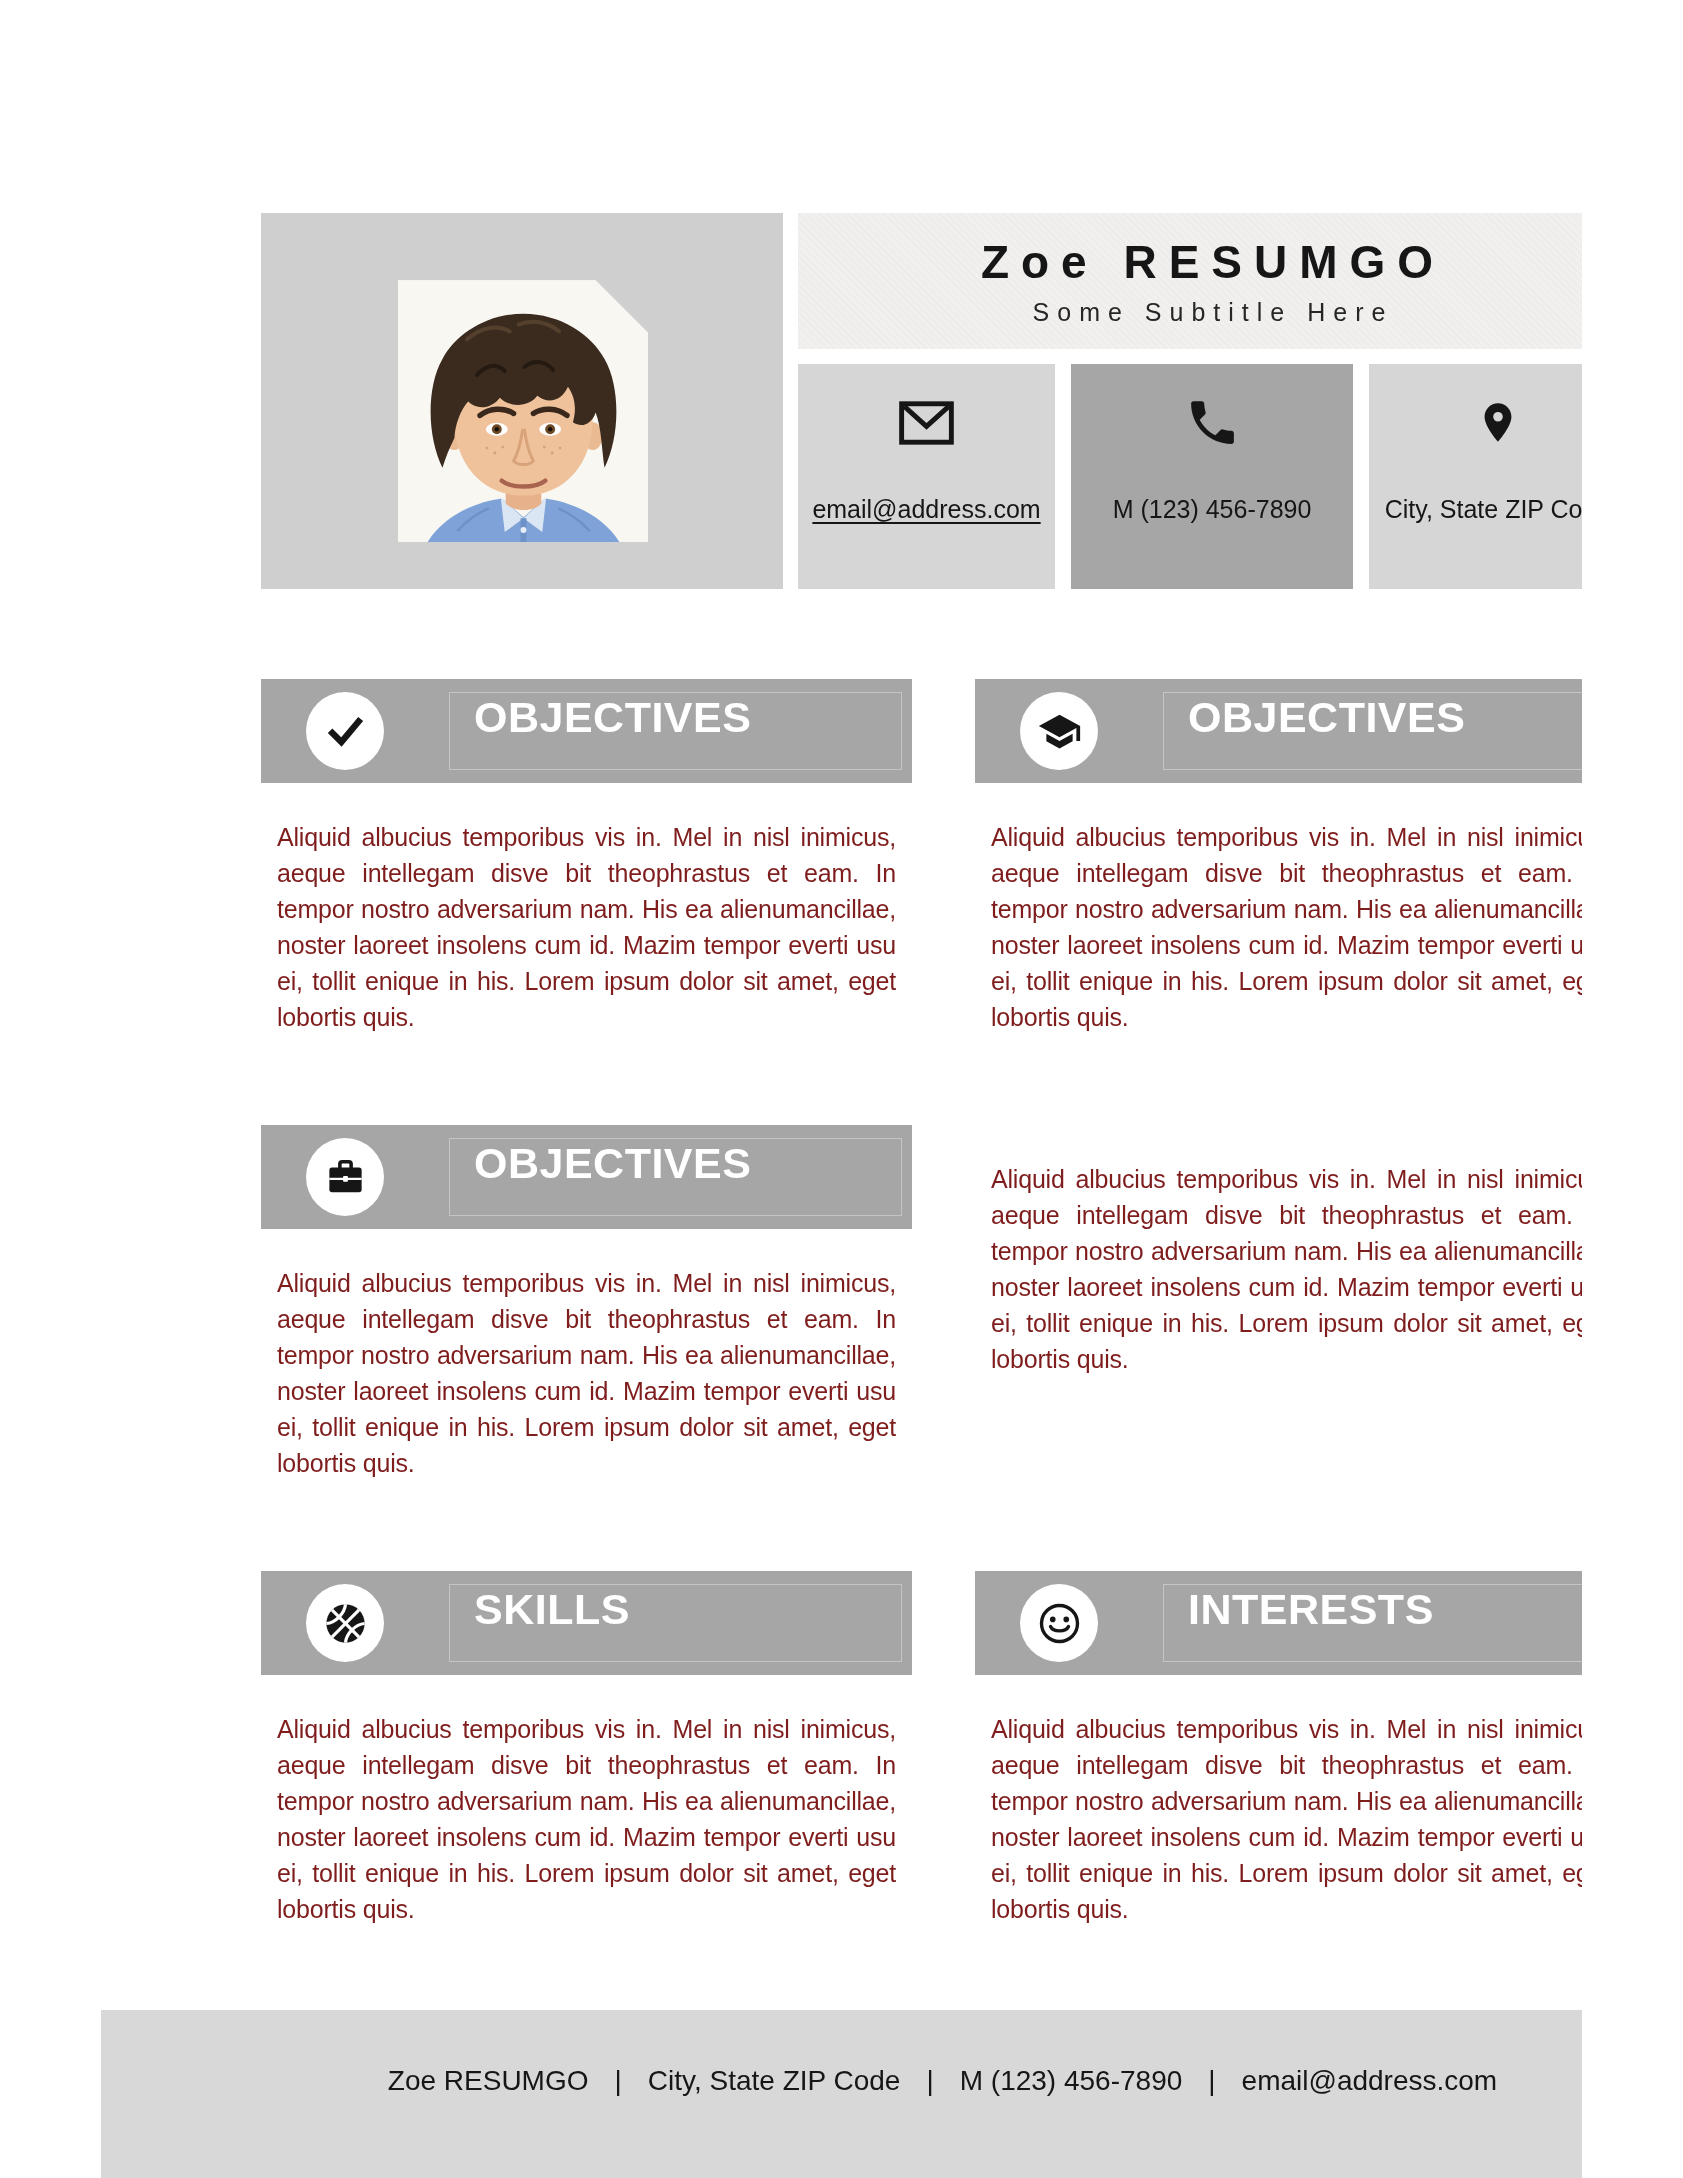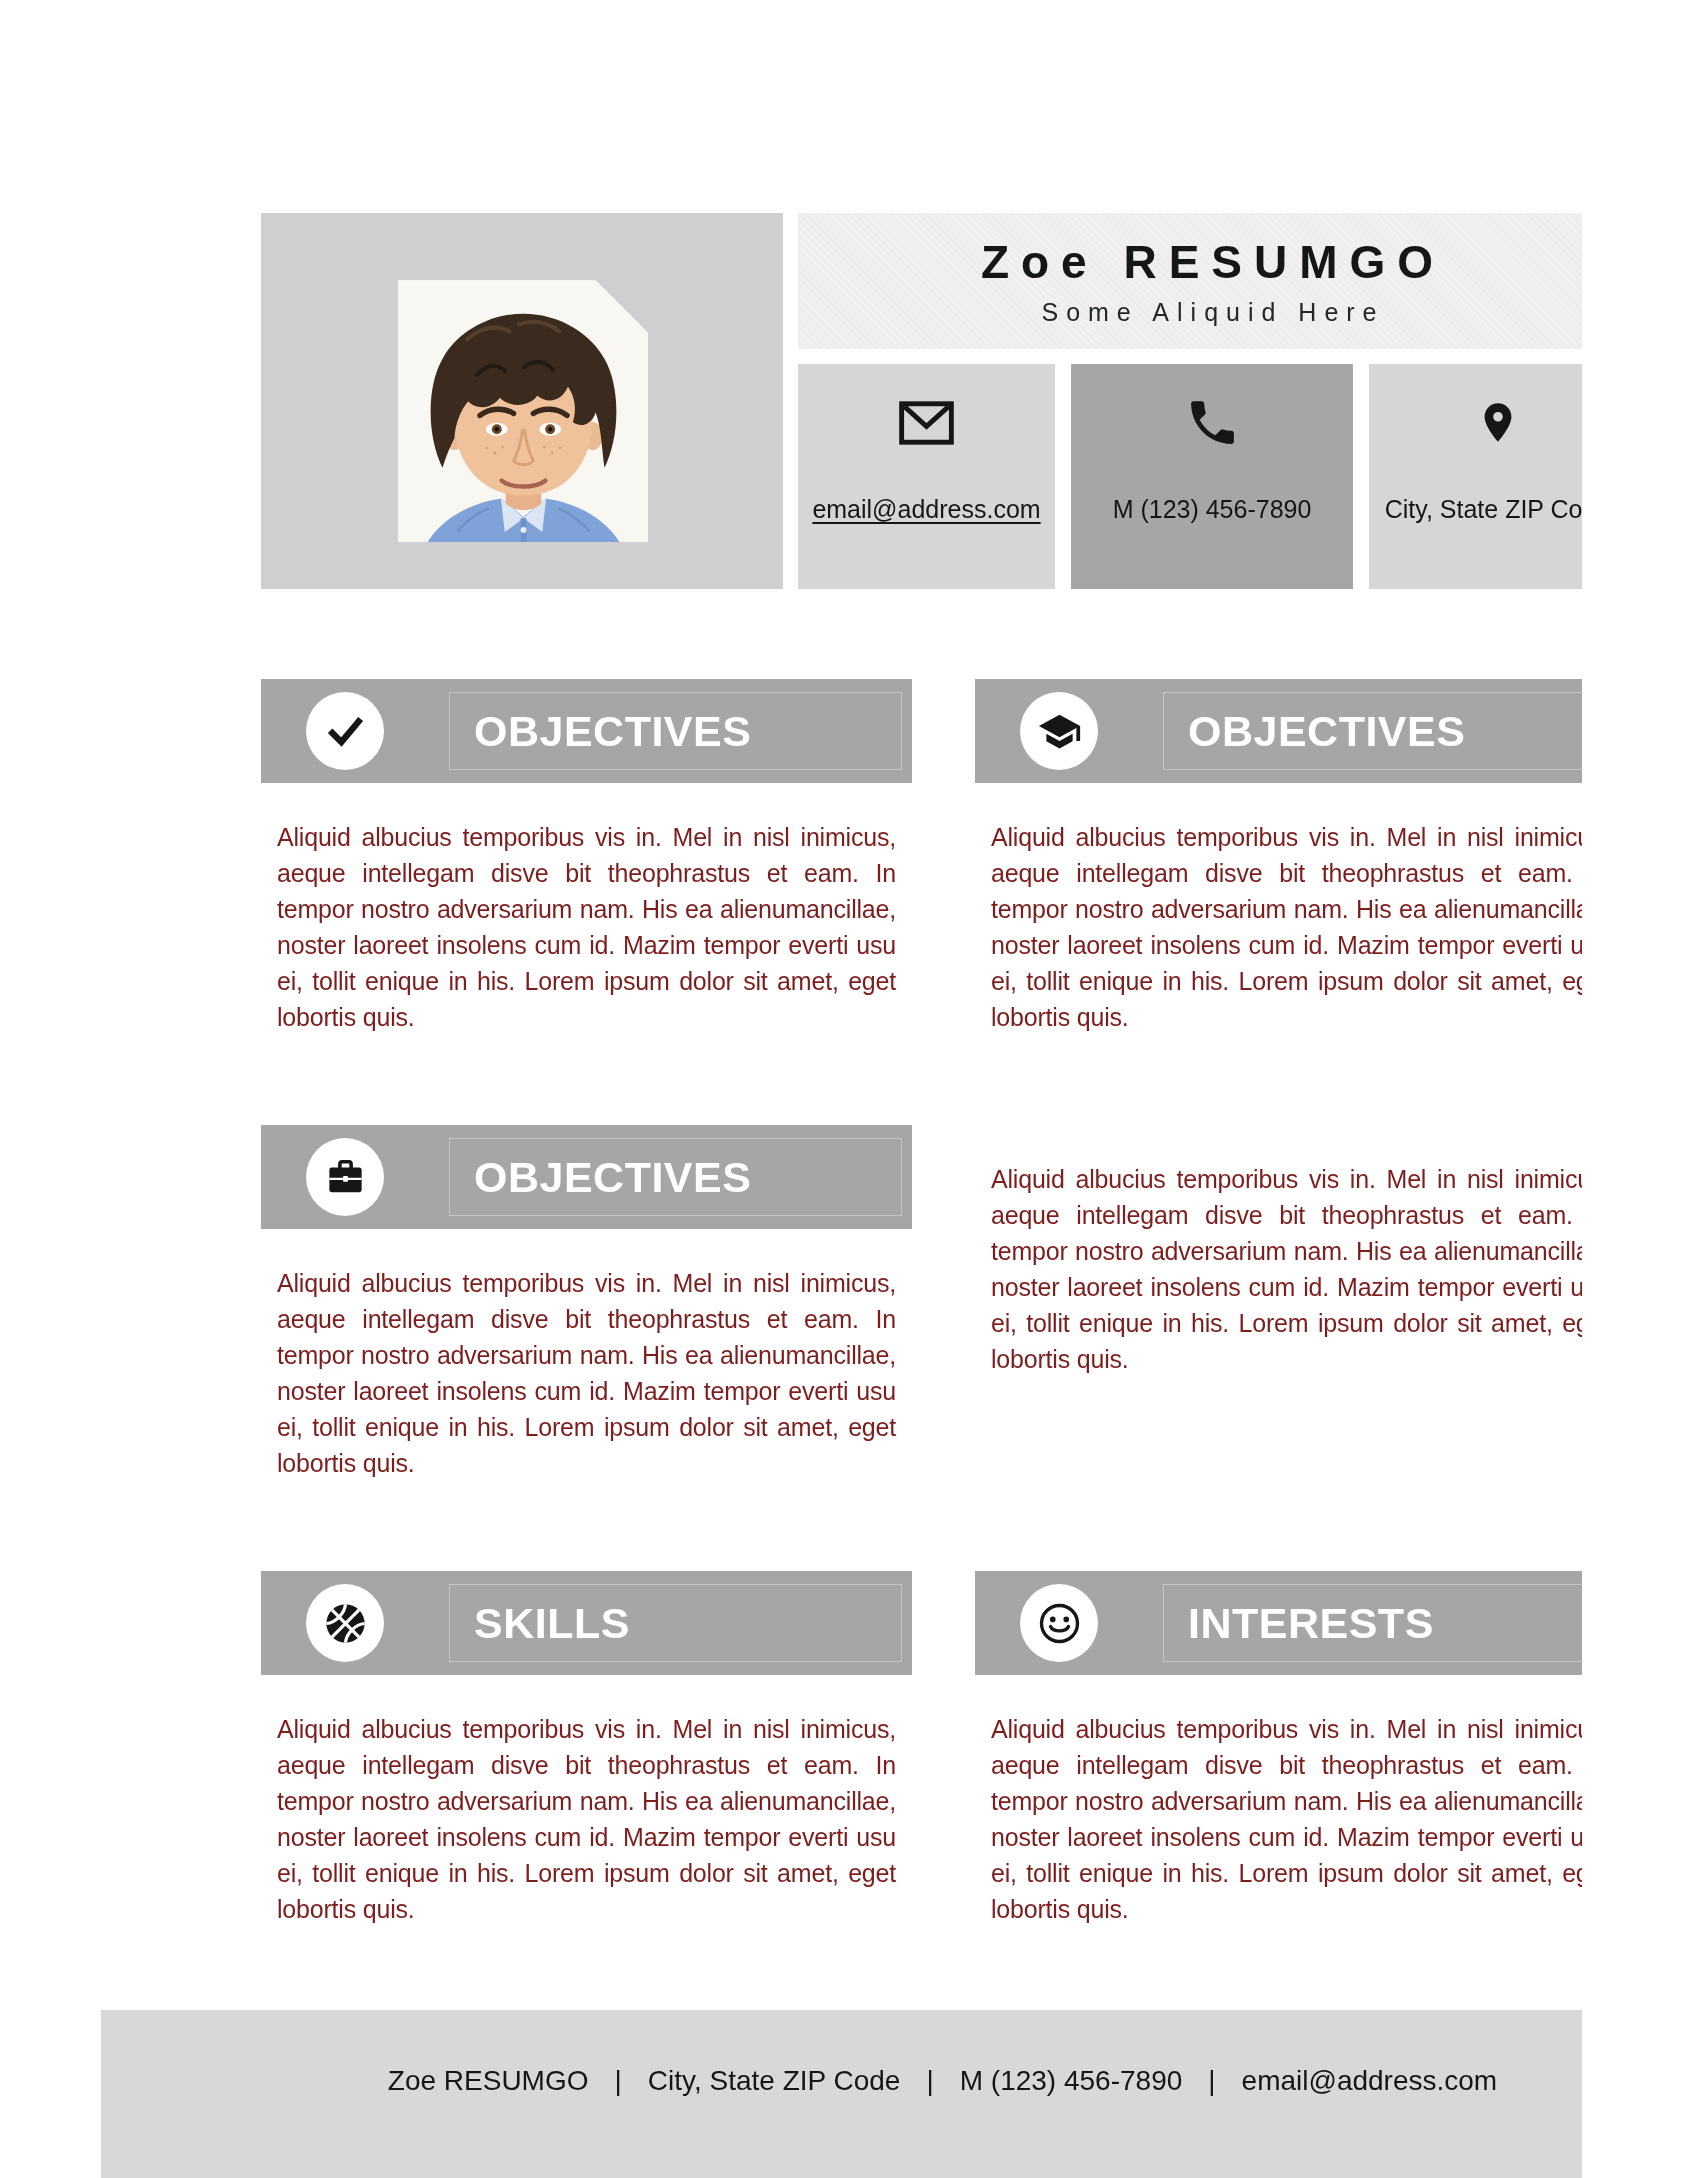--- a/index.html
+++ b/index.html
@@ -46,21 +46,21 @@
   }
   .section{height:446px;}
   .section-bar{position:relative;height:104px;background:var(--section-bar-bg,#a6a6a6);}
   .icon-circle{
     position:absolute;left:45px;top:13px;width:78px;height:78px;border-radius:50%;
     background:#ffffff;display:flex;align-items:center;justify-content:center;
   }
   .label-box{
     position:absolute;left:188px;right:10px;top:13px;bottom:13px;
     border:1px solid rgba(255,255,255,0.35);
-    display:flex;align-items:center;padding-left:24px;
+    display:flex;align-items:flex-start;padding-left:24px;
   }
   .section-title{margin:0;font-size:43px;font-weight:700;color:var(--bar-text,#ffffff);letter-spacing:0.5px;}
   .section-body{
     margin:36px 16px 0 16px;font-size:25px;line-height:36px;letter-spacing:-0.2px;
     text-align:justify;text-align-last:left;color:#7f1d1d;
   }
 
   
   .footer-bar{
     position:absolute;left:0;top:2010px;width:1683px;height:168px;
@@ -167,21 +167,21 @@
       <path d="M45 190 C30 160 28 110 45 80 C58 55 90 34 127 34 C164 34 196 55 209 80 C226 110 224 160 209 190 C206 170 206 150 200 134 C196 146 186 150 177 144 C181 130 179 118 172 108 C166 122 152 126 141 117 C133 128 114 130 103 119 C95 130 80 132 71 123 C63 132 58 146 57 160 C52 170 48 180 45 190 Z" fill="#3b2b1f"></path>
       <path d="M70 60 C85 47 101 45 113 52" stroke="#55402e" stroke-width="4" fill="none" stroke-linecap="round"></path>
       <path d="M122 45 C136 39 153 43 163 52" stroke="#55402e" stroke-width="4" fill="none" stroke-linecap="round"></path>
       <path d="M80 96 C90 85 100 84 108 92" stroke="#241a12" stroke-width="4" fill="none" stroke-linecap="round"></path>
       <path d="M128 88 C138 80 150 82 157 91" stroke="#241a12" stroke-width="4" fill="none" stroke-linecap="round"></path>
     </svg>
   </div>
 
   <div class="name-band">
     <div class="person-name">Zoe RESUMGO</div>
-    <div class="person-subtitle">Some Aliquid Here</div>
+    <div class="person-subtitle">Some Subtitle Here</div>
   </div>
 
   <div class="contact-card card-email">
     <div class="card-icon-slot">
       <svg width="57" height="46" viewBox="0 0 58 46">
           <use href="#envelope-icon"></use>
         </svg>
     </div>
     <a class="card-label underlined">email@address.com</a>
   </div>

